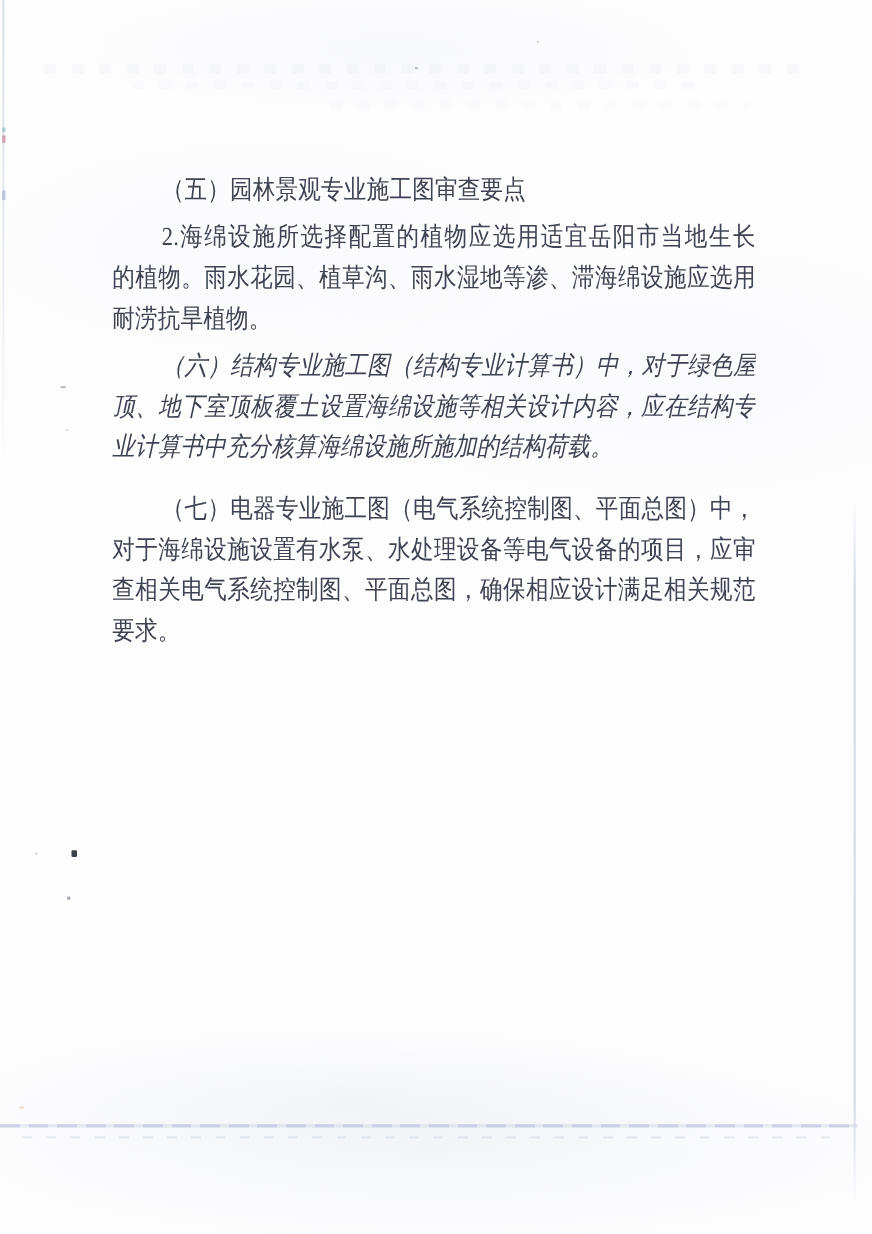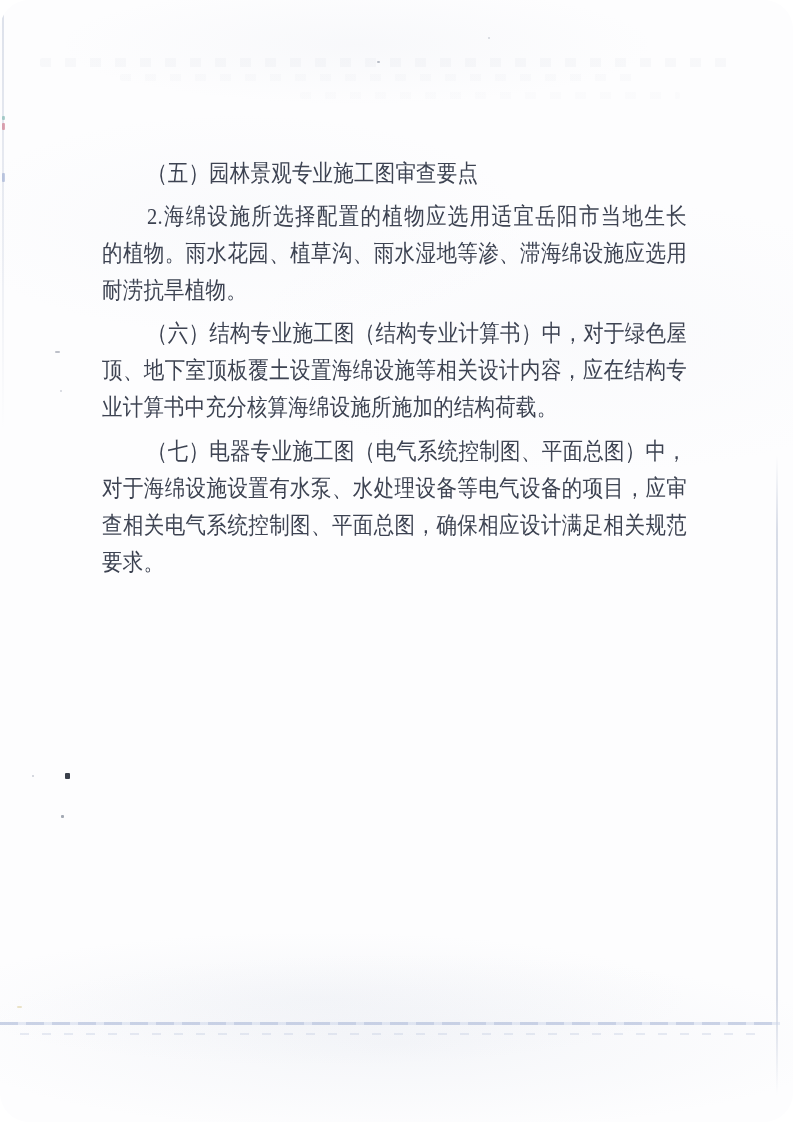--- a/index.html
+++ b/index.html
@@ -7,21 +7,20 @@
     width:793px;height:1122px;
     font-family:"Liberation Serif","DejaVu Serif",serif;
     background:#ffffff;
     overflow:hidden;
   }
   .paper{
     position:relative;
     width:793px;height:1122px;
     background:#fdfdfe;
     overflow:hidden;
-    border-radius:29px;
   }
   
   .texture{
     position:absolute;left:0;top:0;width:793px;height:1122px;
     background:
       radial-gradient(ellipse 420px 160px at 30% 20%, rgba(190,200,220,0.06), transparent 70%),
       radial-gradient(ellipse 500px 200px at 75% 30%, rgba(190,200,220,0.05), transparent 70%),
       radial-gradient(ellipse 600px 120px at 50% 93%, rgba(170,182,205,0.10), transparent 75%),
       radial-gradient(ellipse 500px 90px  at 40% 89%, rgba(170,182,205,0.08), transparent 75%),
       radial-gradient(ellipse 400px 80px  at 45% 4%,  rgba(180,190,210,0.07), transparent 75%);
@@ -45,22 +44,22 @@
     letter-spacing:0.2px;
   }
   .line.justify{
     white-space:normal;
     text-align:justify;
     text-align-last:justify;
   }
   .line.indent{padding-left:45px;}
   .para.p1{margin-top:1px;}
   .para.p2{margin-top:6px;}
-  .para.p3{margin-top:6px;}
-  .para.p4{margin-top:7px;}
+  .para.p3{margin-top:6px;font-style:italic;}
+  .para.p4{margin-top:19px;}
   
   .edge-left{
     position:absolute;left:2px;top:0;width:2px;height:430px;
     background:linear-gradient(180deg, rgba(160,172,198,0.35), rgba(160,172,198,0.18) 60%, transparent);
   }
   .edge-right{
     position:absolute;left:776px;top:455px;width:2px;height:640px;
     background:linear-gradient(180deg, transparent, rgba(160,172,198,0.40) 12%, rgba(160,172,198,0.42) 85%, transparent);
   }
   .rule-bottom{

